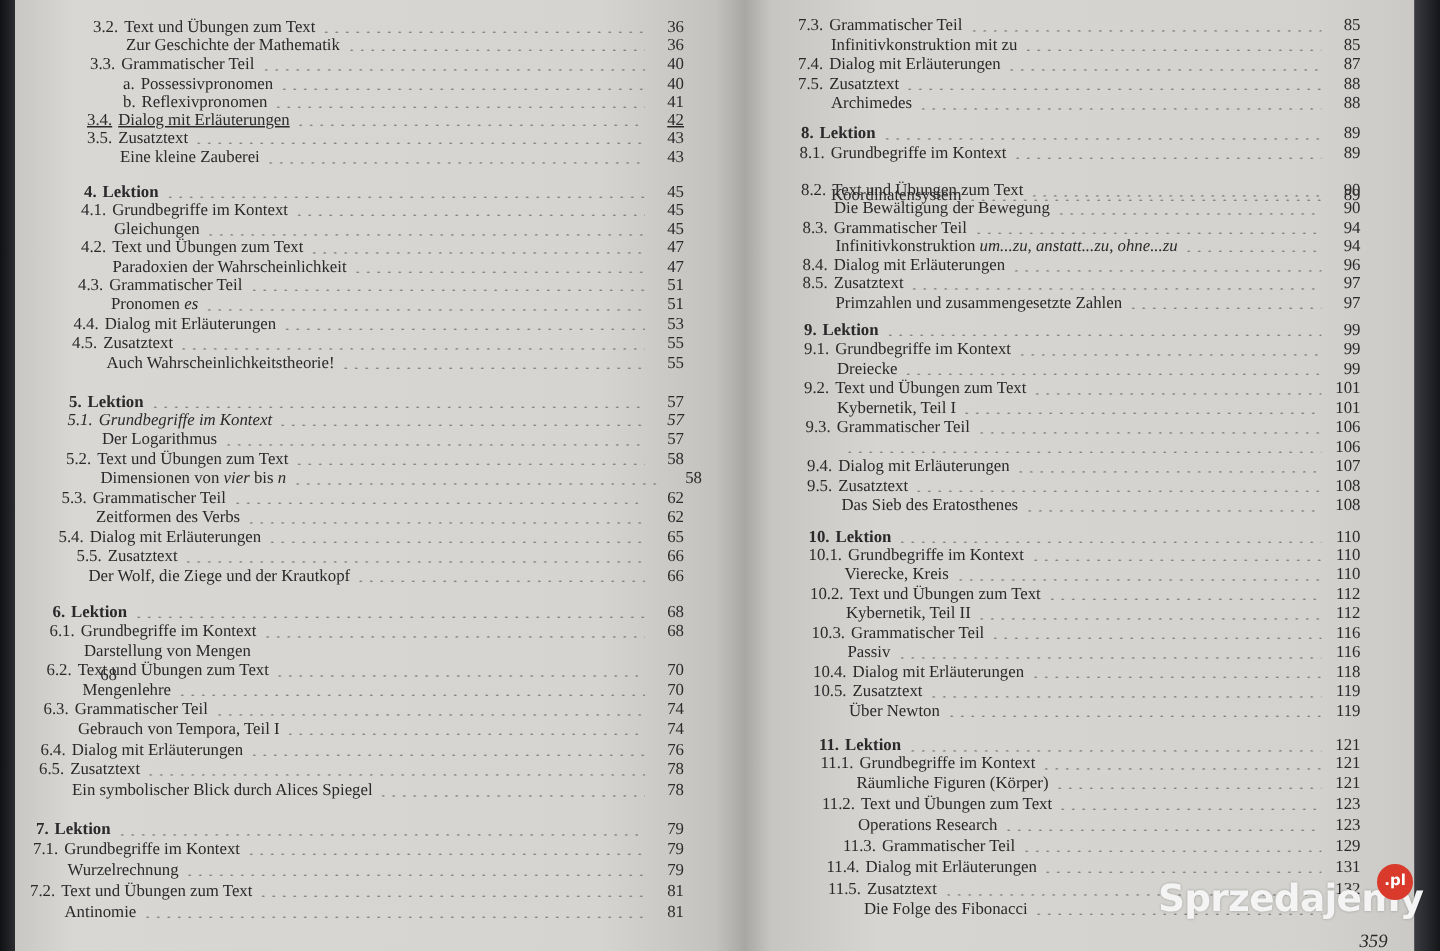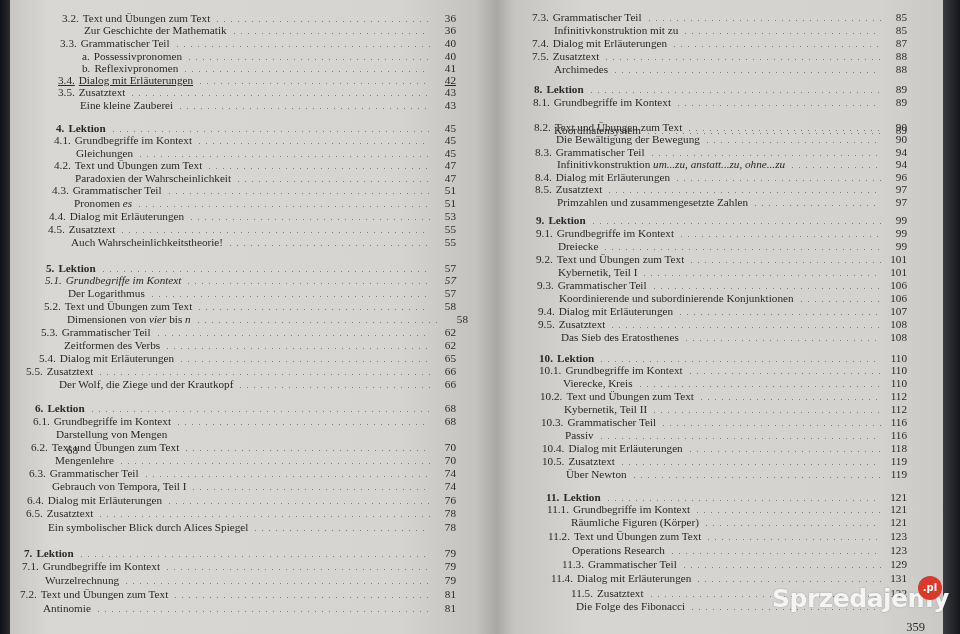--- a/index.html
+++ b/index.html
@@ -32,21 +32,21 @@
   .row .label i { font-style: italic; }
   .row .leader {
     flex: 1; margin: 0 4px; height: 1px; align-self: flex-end; margin-bottom: 3px;
     background-image: radial-gradient(circle, #6d6c69 0.8px, transparent 1px);
     background-size: 7px 2px; background-repeat: repeat-x; opacity: .85;
   }
   .row .page-no { min-width: 22px; text-align: right; }
   .row.lektion .num, .row.lektion .label { font-weight: bold; }
 
   .page-number {
-    position: absolute; font-size: 12.5px; color: #2a2a2a;
+    position: absolute; font-size: 12.5px; color: #2a2a2a; font-style: italic;
   }
   .watermark {
     position: absolute; left: 772px; top: 584px;
     font-family: "DejaVu Sans", "Liberation Sans", sans-serif;
     font-weight: bold; font-size: 25px; letter-spacing: -0.5px;
     color: #f4f4f4; text-shadow: 0 0 2px rgba(0,0,0,.25);
   }
   .watermark-badge {
     position: absolute; left: 918px; top: 576px; width: 24px; height: 24px;
     border-radius: 50%; background: #d93a2b;
@@ -201,21 +201,21 @@
           <span class="label"><span>Zeitformen des Verbs</span></span>
           <span class="leader"></span>
           <span class="page-no">62</span>
         </div>
         <div class="row" style="top: 352px; left: 29px; right: 40px;">
           <span class="num">5.4.</span>
           <span class="label"><span>Dialog mit Erläuterungen</span></span>
           <span class="leader"></span>
           <span class="page-no">65</span>
         </div>
-        <div class="row" style="top: 365px; left: 16px; right: 40px;">
+        <div class="row" style="top: 365px; left: 41px; right: 40px;">
           <span class="num">5.5.</span>
           <span class="label"><span>Zusatztext</span></span>
           <span class="leader"></span>
           <span class="page-no">66</span>
         </div>
         <div class="row" style="top: 378px; left: 49px; right: 40px;">
           <span class="label"><span>Der Wolf, die Ziege und der Krautkopf</span></span>
           <span class="leader"></span>
           <span class="page-no">66</span>
         </div>
@@ -419,21 +419,20 @@
           <span class="leader"></span>
           <span class="page-no">101</span>
         </div>
         <div class="row" style="top: 279px; left: 41px; right: 36px; align-items: flex-end;">
           <span class="num">9.3.</span>
           <span class="label"><span>Grammatischer Teil</span></span>
           <span class="leader"></span>
           <span class="page-no">106</span>
         </div>
         <div class="row" style="top: 292px; left: 63px; right: 36px;">
-          <span class="label"><span>Koordinierende und subordinierende Konjunktionen</span></span>
           <span class="leader"></span>
           <span class="page-no">106</span>
         </div>
         <div class="row" style="top: 305px; left: 42px; right: 36px;">
           <span class="num">9.4.</span>
           <span class="label"><span>Dialog mit Erläuterungen</span></span>
           <span class="leader"></span>
           <span class="page-no">107</span>
         </div>
         <div class="row" style="top: 318px; left: 42px; right: 36px;">
@@ -536,21 +535,21 @@
           <span class="label"><span>Grammatischer Teil</span></span>
           <span class="leader"></span>
           <span class="page-no">129</span>
         </div>
         <div class="row" style="top: 572px; left: 55px; right: 36px;">
           <span class="num">11.4.</span>
           <span class="label"><span>Dialog mit Erläuterungen</span></span>
           <span class="leader"></span>
           <span class="page-no">131</span>
         </div>
-        <div class="row" style="top: 587px; left: 56px; right: 36px; margin-left: 19px;">
+        <div class="row" style="top: 587px; left: 56px; right: 36px;">
           <span class="num">11.5.</span>
           <span class="label"><span>Zusatztext</span></span>
           <span class="leader"></span>
           <span class="page-no">132</span>
         </div>
         <div class="row" style="top: 600px; left: 80px; right: 36px;">
           <span class="label"><span>Die Folge des Fibonacci</span></span>
           <span class="leader"></span>
           <span class="page-no"></span>
         </div>

